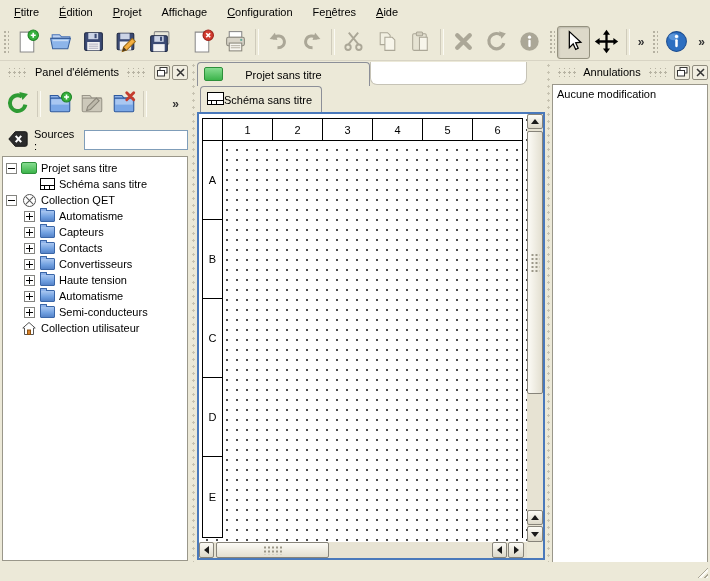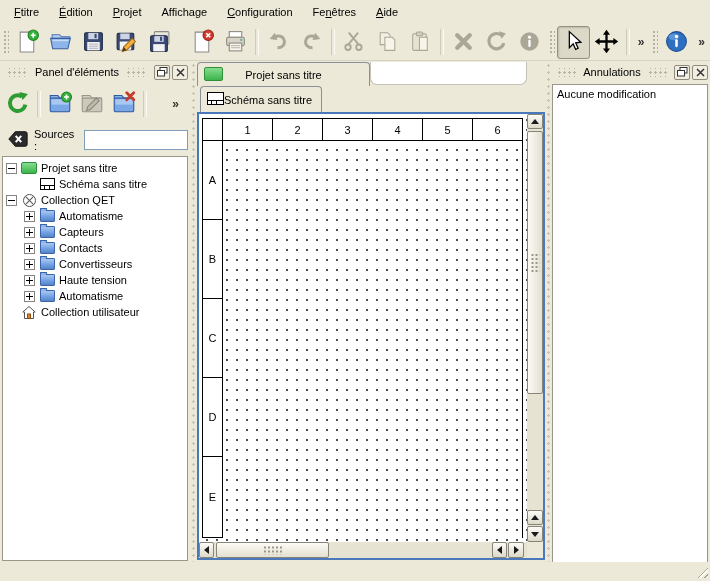--- a/index.html
+++ b/index.html
@@ -382,20 +382,27 @@
         </span>
         <span>Haute tension</span>
       </div>
     <div class="trow d1">
         <span class="exp plus"></span>
         <span class="ticon">
           <span class="i-folder"></span>
         </span>
         <span>Automatisme</span>
       </div>
+    <div class="trow d1">
+        <span class="exp plus"></span>
+        <span class="ticon">
+          <span class="i-folder"></span>
+        </span>
+        <span>Semi-conducteurs</span>
+      </div>
     <div class="trow d0">
         <span class="exp-spacer"></span>
         <span class="ticon">
           <svg width="14" height="13" viewBox="0 0 14 13">
             <path d="M7 0.5L0.8 6h1.7v6.5h9V6h1.7z" fill="#fff" stroke="#555"></path>
             <rect x="5.5" y="8" width="3" height="4.5" fill="#d9822b" stroke="#8a5010"></rect>
           </svg>
         </span>
         <span>Collection utilisateur</span>
       </div>

